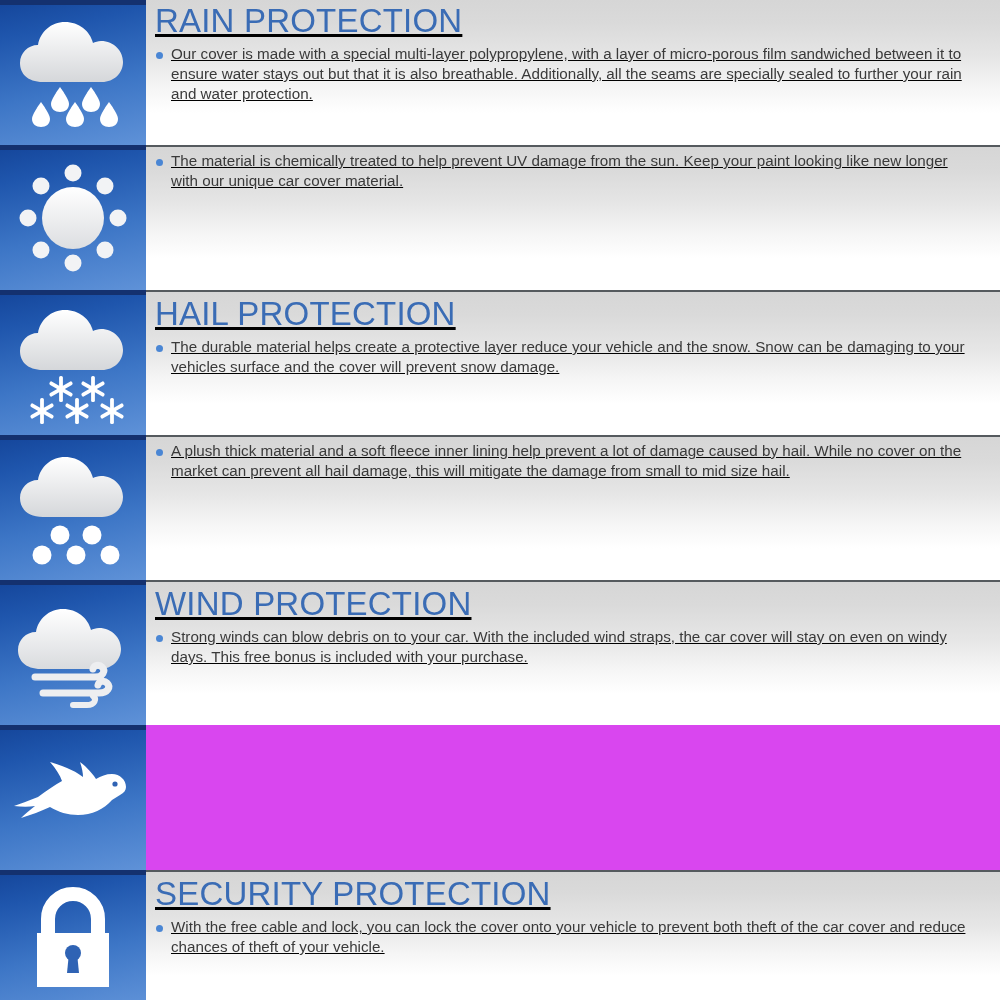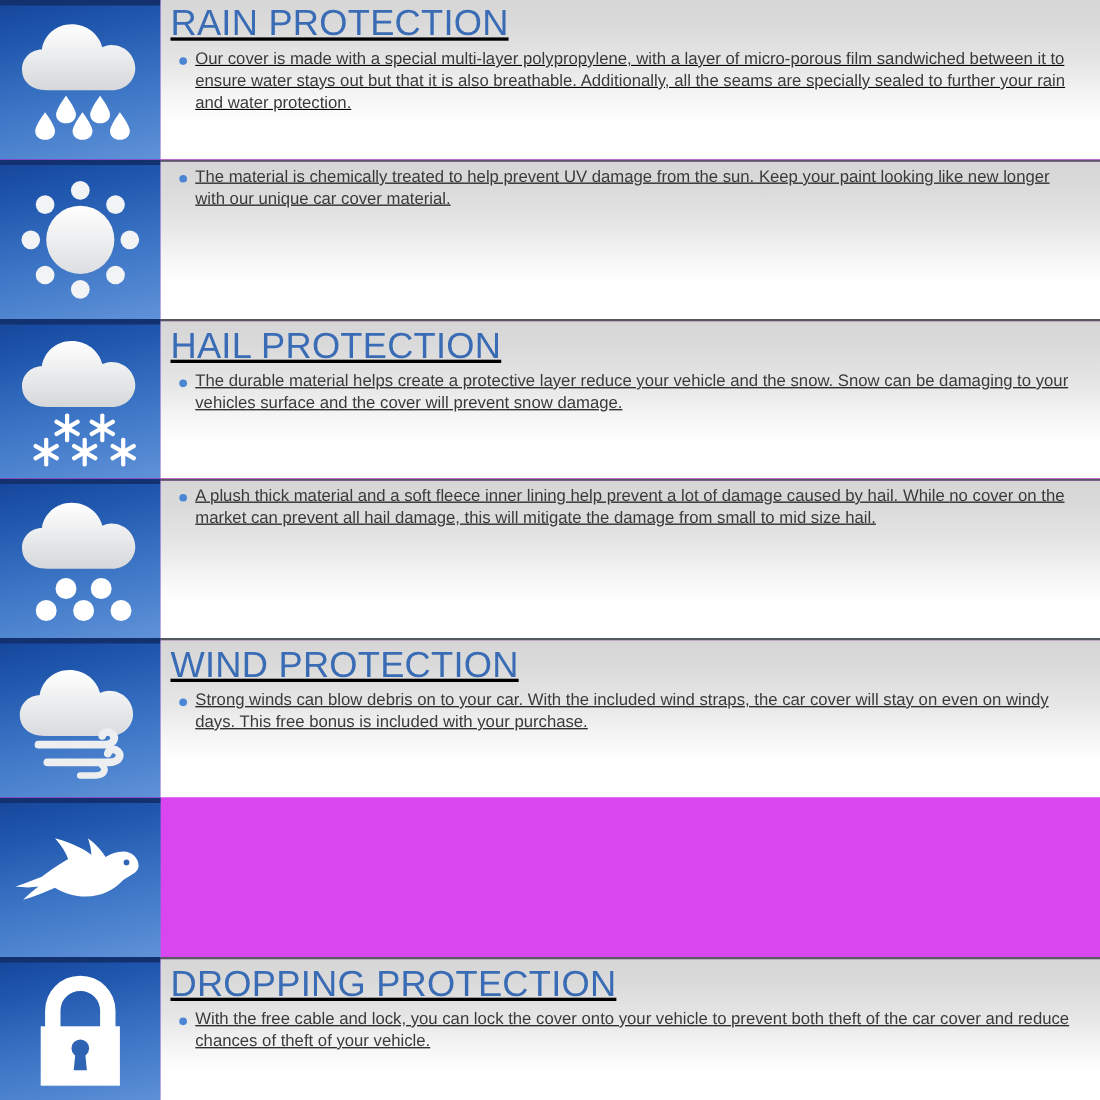--- a/index.html
+++ b/index.html
@@ -76,21 +76,20 @@
     margin: 3px 0 0 9px;
     white-space: nowrap;
   }
   .row.first .title { margin-top: 2px; }
 
   .bullet-row {
     display: flex;
     align-items: flex-start;
     margin: 4px 0 0 10px;
     padding-right: 16px;
-    justify-content: center;
   }
   .bullet-dot {
     flex: 0 0 auto;
     width: 7px;
     height: 7px;
     border-radius: 50%;
     background: #4a86d4;
     margin-top: 8px;
     margin-right: 8px;
   }
@@ -266,21 +265,21 @@
       <div class="icon-wrap">
         <svg width="106" height="110" viewBox="0 0 106 110" aria-hidden="true">
           <path fill="none" stroke="#ffffff" stroke-width="14" d="M28 55 V36 C28 22 39 11 53 11 C67 11 78 22 78 36 V55"></path>
           <rect x="17" y="50" width="72" height="54" fill="#ffffff"></rect>
           <circle cx="53" cy="70" r="8" fill="#2f63b4"></circle>
           <path fill="#2f63b4" d="M49 70 H57 L59 90 H47 Z"></path>
         </svg>
       </div>
     </div>
     <div class="content">
-      <div class="title">DROPPING PROTECTION</div>
+      <div class="title">SECURITY PROTECTION</div>
       <div class="bullet-row">
         <span class="bullet-dot"></span>
         <span class="bullet-text">With the free cable and lock, you can lock the cover onto your vehicle to prevent both theft of the car cover and reduce chances of theft of your vehicle.</span>
       </div>
     </div>
   </div>
 
 </div>
 
 </body></html>

